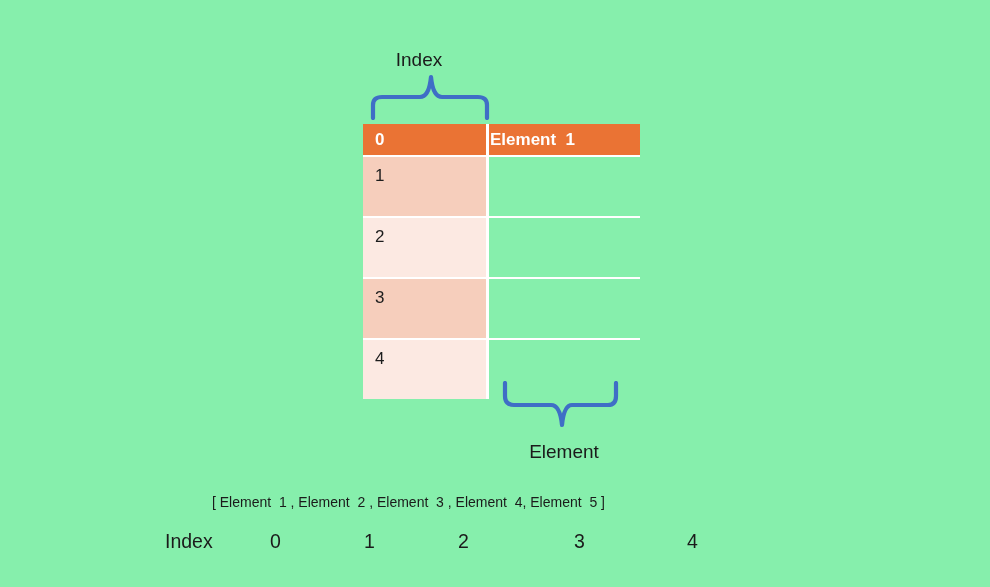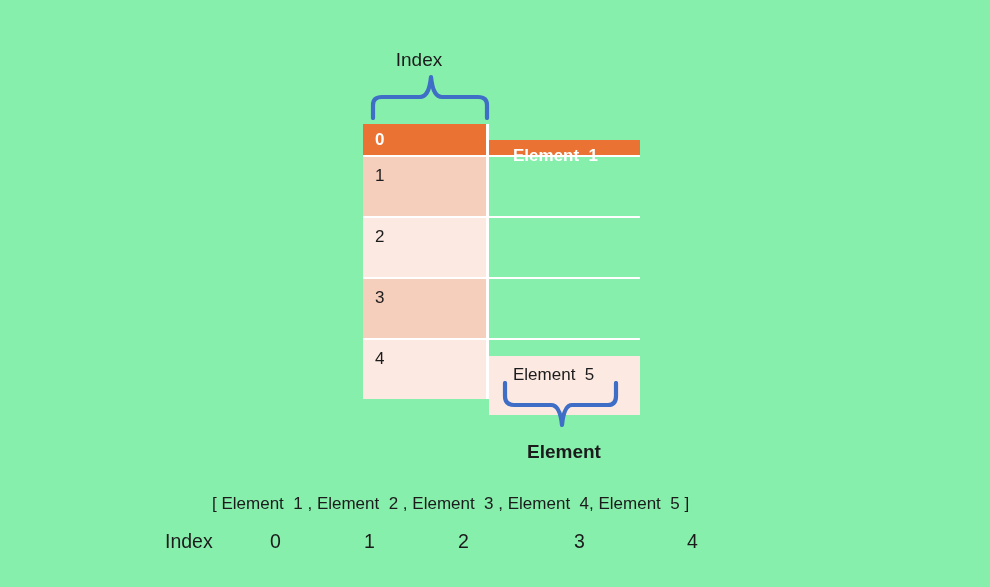--- a/index.html
+++ b/index.html
@@ -10,33 +10,33 @@
   .brace-label {
     position:absolute; transform:translateX(-50%);
     font-size:19px; color:#1b1b1b; white-space:pre;
   }
   .brace-svg { position:absolute; }
   .brace-svg path { fill:none; stroke:#3F6EC6; stroke-width:4.2; stroke-linecap:round; stroke-linejoin:round; }
 
   .tbl { position:absolute; left:363px; top:124px; width:277px; }
   .tr { display:flex; }
   .tr .c1 { width:126px; box-sizing:border-box; border-right:3px solid #ffffff; padding-left:12px; white-space:pre; }
-  .tr .c2 { width:151px; box-sizing:border-box; padding-left:24px; white-space:pre;margin-top:16px; }
+  .tr .c2 { width:151px; box-sizing:border-box; padding-left:1px; white-space:pre; }
   .tr.head { height:31px; }
   .tr.head .c1, .tr.head .c2 {
     background:#EA7334; color:#ffffff; font-weight:bold; font-size:17px; line-height:31px;
   }
   .tr.body { height:61px; box-sizing:border-box; border-top:2px solid #ffffff; }
   .tr.body .c1, .tr.body .c2 { font-size:17px; padding-top:9px; box-sizing:border-box; height:100%; }
   .tr.shaded .c1, .tr.shaded .c2 { background:#F6CEBC; }
   .tr.light  .c1, .tr.light  .c2 { background:#FCE9E2; }
 
   .array-line {
     position:absolute; left:212px; top:494px;
-    font-size:17px; white-space:pre; color:#1b1b1b;
+    font-size:14px; white-space:pre; color:#1b1b1b;
   }
   .idx-label { position:absolute; left:165px; top:530px; font-size:19.5px; color:#1b1b1b; }
   .idx-num  { position:absolute; top:530px; font-size:19.5px; color:#1b1b1b; }
 </style>
 </head>
 <body>
 
 <div class="canvas">
 
   <div class="brace-label" style="left:419px; top:49px;">Index</div>
@@ -54,29 +54,28 @@
       <div class="c1">1</div>
     </div>
     <div class="tr body light">
       <div class="c1">2</div>
     </div>
     <div class="tr body shaded">
       <div class="c1">3</div>
     </div>
     <div class="tr body light">
       <div class="c1">4</div>
-      <div class="c2">Element  5</div>
     </div>
   </div>
 
   <svg class="brace-svg" style="left:502px; top:381px;" width="118" height="50" viewBox="0 0 118 50">
     <path d="M3 2 L3 15 Q3 24 12 24 L49 24 Q58 24 60 44 Q62 24 70 24 L106 24 Q114 24 114 15 L114 2"></path>
   </svg>
 
-  <div class="brace-label" style="left:564px; top:441px;font-weight:bold;">Element</div>
+  <div class="brace-label" style="left:564px; top:441px;">Element</div>
 
   <div class="array-line">[ Element  1 , Element  2 , Element  3 , Element  4, Element  5 ]</div>
 
   <div class="idx-label">Index</div>
   <span class="idx-num" style="left:270px;">0</span>
   <span class="idx-num" style="left:364px;">1</span>
   <span class="idx-num" style="left:458px;">2</span>
   <span class="idx-num" style="left:574px;">3</span>
   <span class="idx-num" style="left:687px;">4</span>
 

